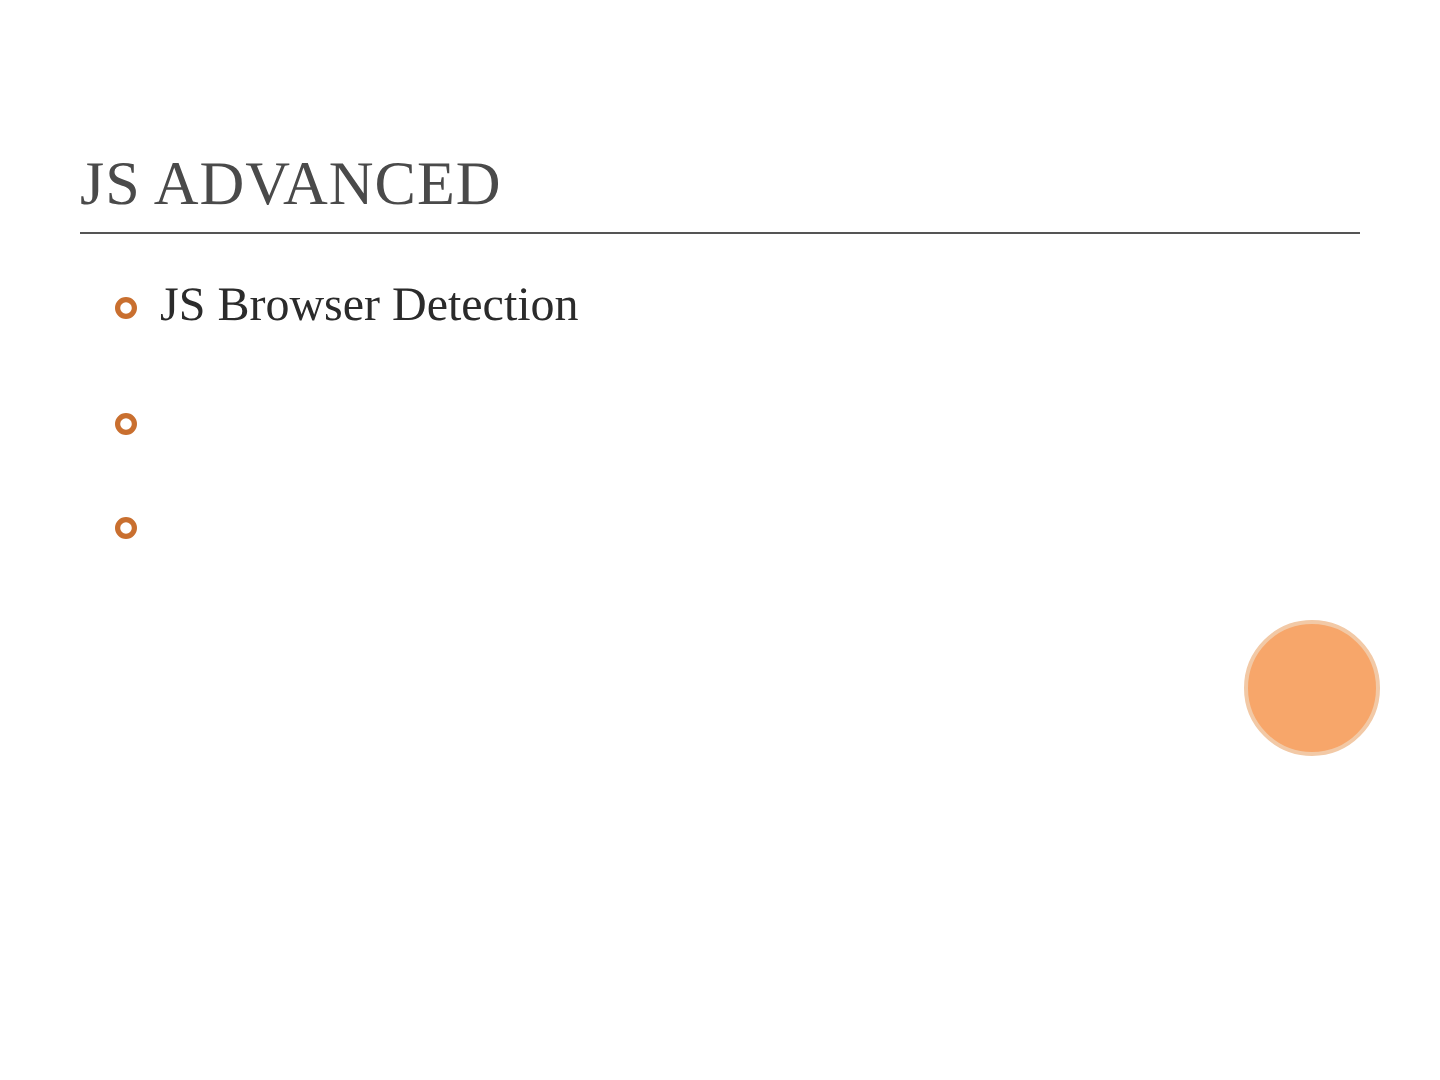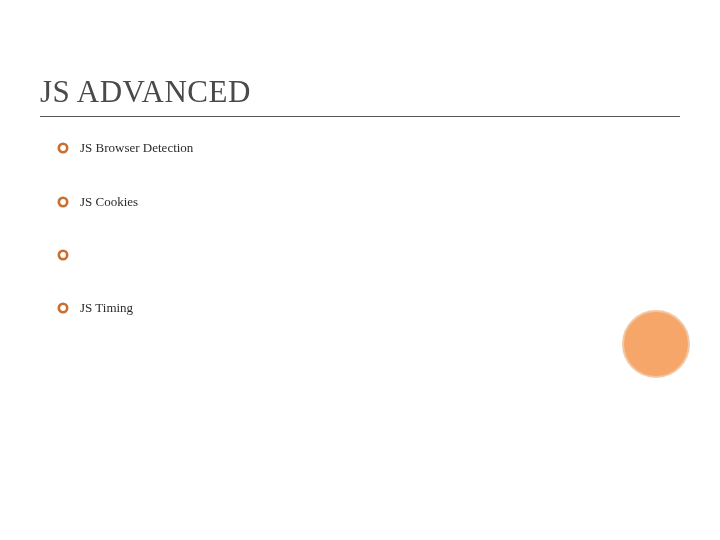--- a/index.html
+++ b/index.html
@@ -40,21 +40,21 @@
     position: absolute;
     left: 56px;
     top: 140px;
     width: 600px;
   }
   .item {
     display: flex;
     align-items: center;
     margin-bottom: 38px;
     font-family: "Century Schoolbook", Georgia, serif;
-    font-size: 13px;
+    font-size: 24px;
     color: #2b2b2b;
   }
   .bullet {
     display: inline-flex;
     align-items: center;
     justify-content: center;
     width: 14px;
     height: 14px;
     margin-right: 10px;
   }
@@ -83,44 +83,35 @@
 
     <div class="item">
       <span class="bullet">
         <svg width="12" height="12" viewBox="0 0 12 12">
             <circle cx="6" cy="6" r="4.2" fill="none" stroke="#c96f2f" stroke-width="2.6"></circle>
           </svg>
       </span>
       <span>JS Browser Detection</span>
     </div>
 
-    <div class="item">
-      <span class="bullet">
-        <svg width="12" height="12" viewBox="0 0 12 12">
-            <circle cx="6" cy="6" r="4.2" fill="none" stroke="#c96f2f" stroke-width="2.6"></circle>
-          </svg>
-      </span>
-      <span>JS Cookies</span>
-    </div>
 
     <div class="item">
       <span class="bullet">
         <svg width="12" height="12" viewBox="0 0 12 12">
             <circle cx="6" cy="6" r="4.2" fill="none" stroke="#c96f2f" stroke-width="2.6"></circle>
           </svg>
       </span>
     </div>
 
     <div class="item">
       <span class="bullet">
         <svg width="12" height="12" viewBox="0 0 12 12">
             <circle cx="6" cy="6" r="4.2" fill="none" stroke="#c96f2f" stroke-width="2.6"></circle>
           </svg>
       </span>
-      <span>JS Timing</span>
     </div>
 
 
   </div>
 
   <div class="circle-deco"></div>
 
 </div>
 
 </body></html>

